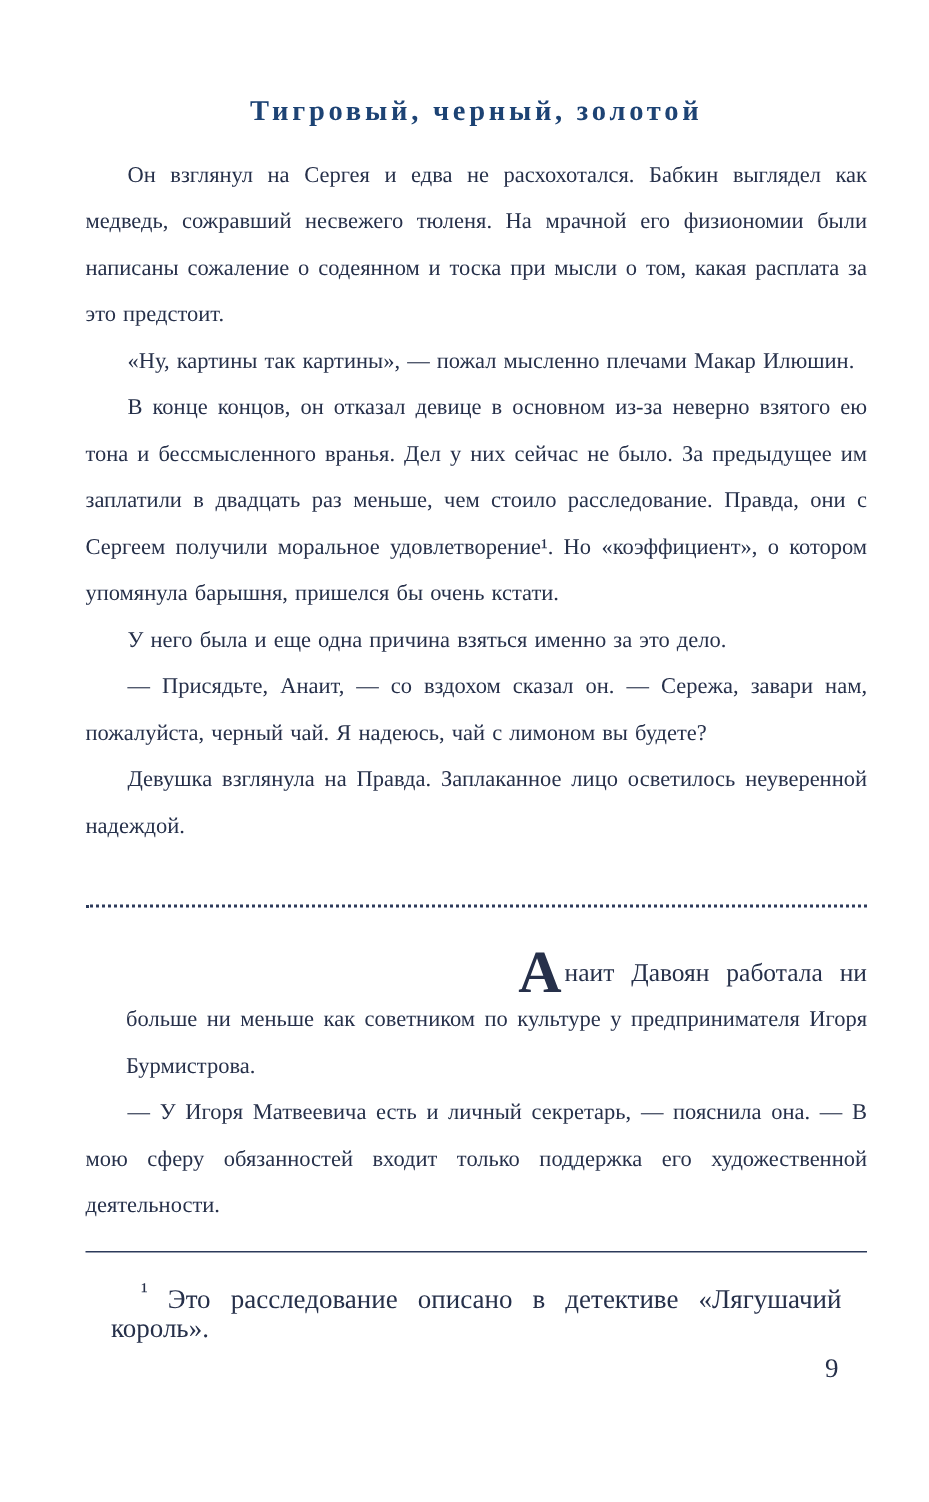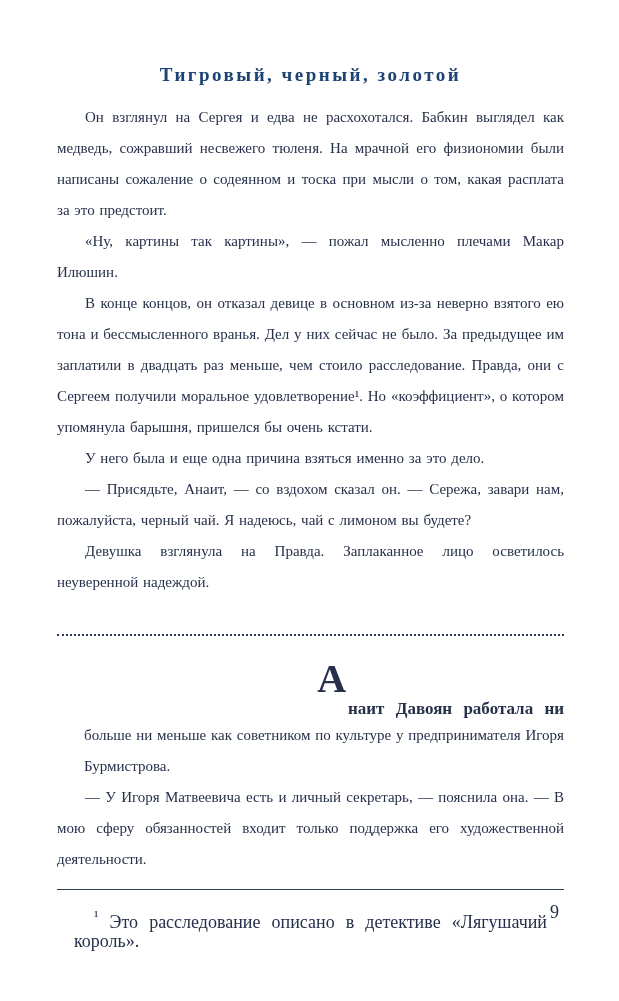--- a/index.html
+++ b/index.html
@@ -6,21 +6,21 @@
     margin: 0;
     padding: 0;
     background: #ffffff;
   }
   .page {
     position: relative;
     width: 619px;
     height: 1001px;
     background: #ffffff;
     box-sizing: border-box;
-    padding: 64px 55px 0 57px;
+    padding: 64px 41px 0 57px;
     font-family: "Liberation Serif", "DejaVu Serif", serif;
     color: #26304a;
     overflow: hidden;
   }
   .chapter-title {
     text-align: center;
     font-weight: bold;
     font-size: 19px;
     letter-spacing: 2.5px;
     color: #1d4374;
@@ -47,23 +47,22 @@
   .drop-line {
     display: flex;
     justify-content: flex-end;
     align-items: flex-start;
     font-size: 17px;
     line-height: 21.9px;
     word-spacing: 7px;
     font-weight: bold;
   }
   .drop-line .open-text {
-    font-weight: bold;
+    font-weight: normal;
     padding-top: 7px;
-    margin-top: 29px;
   }
   .dropcap {
     font-size: 40px;
     line-height: 34px;
     font-weight: bold;
     padding-right: 2px;
   }
   .footnote-rule {
     border: 0;
     border-top: 1px solid #2c3a5a;

